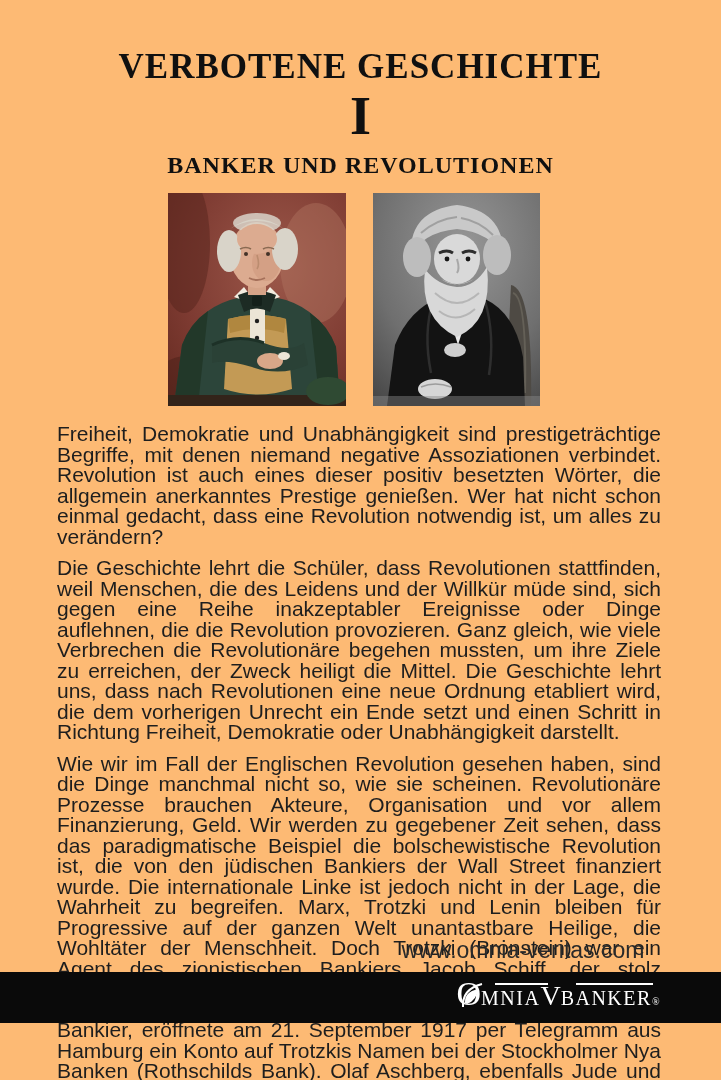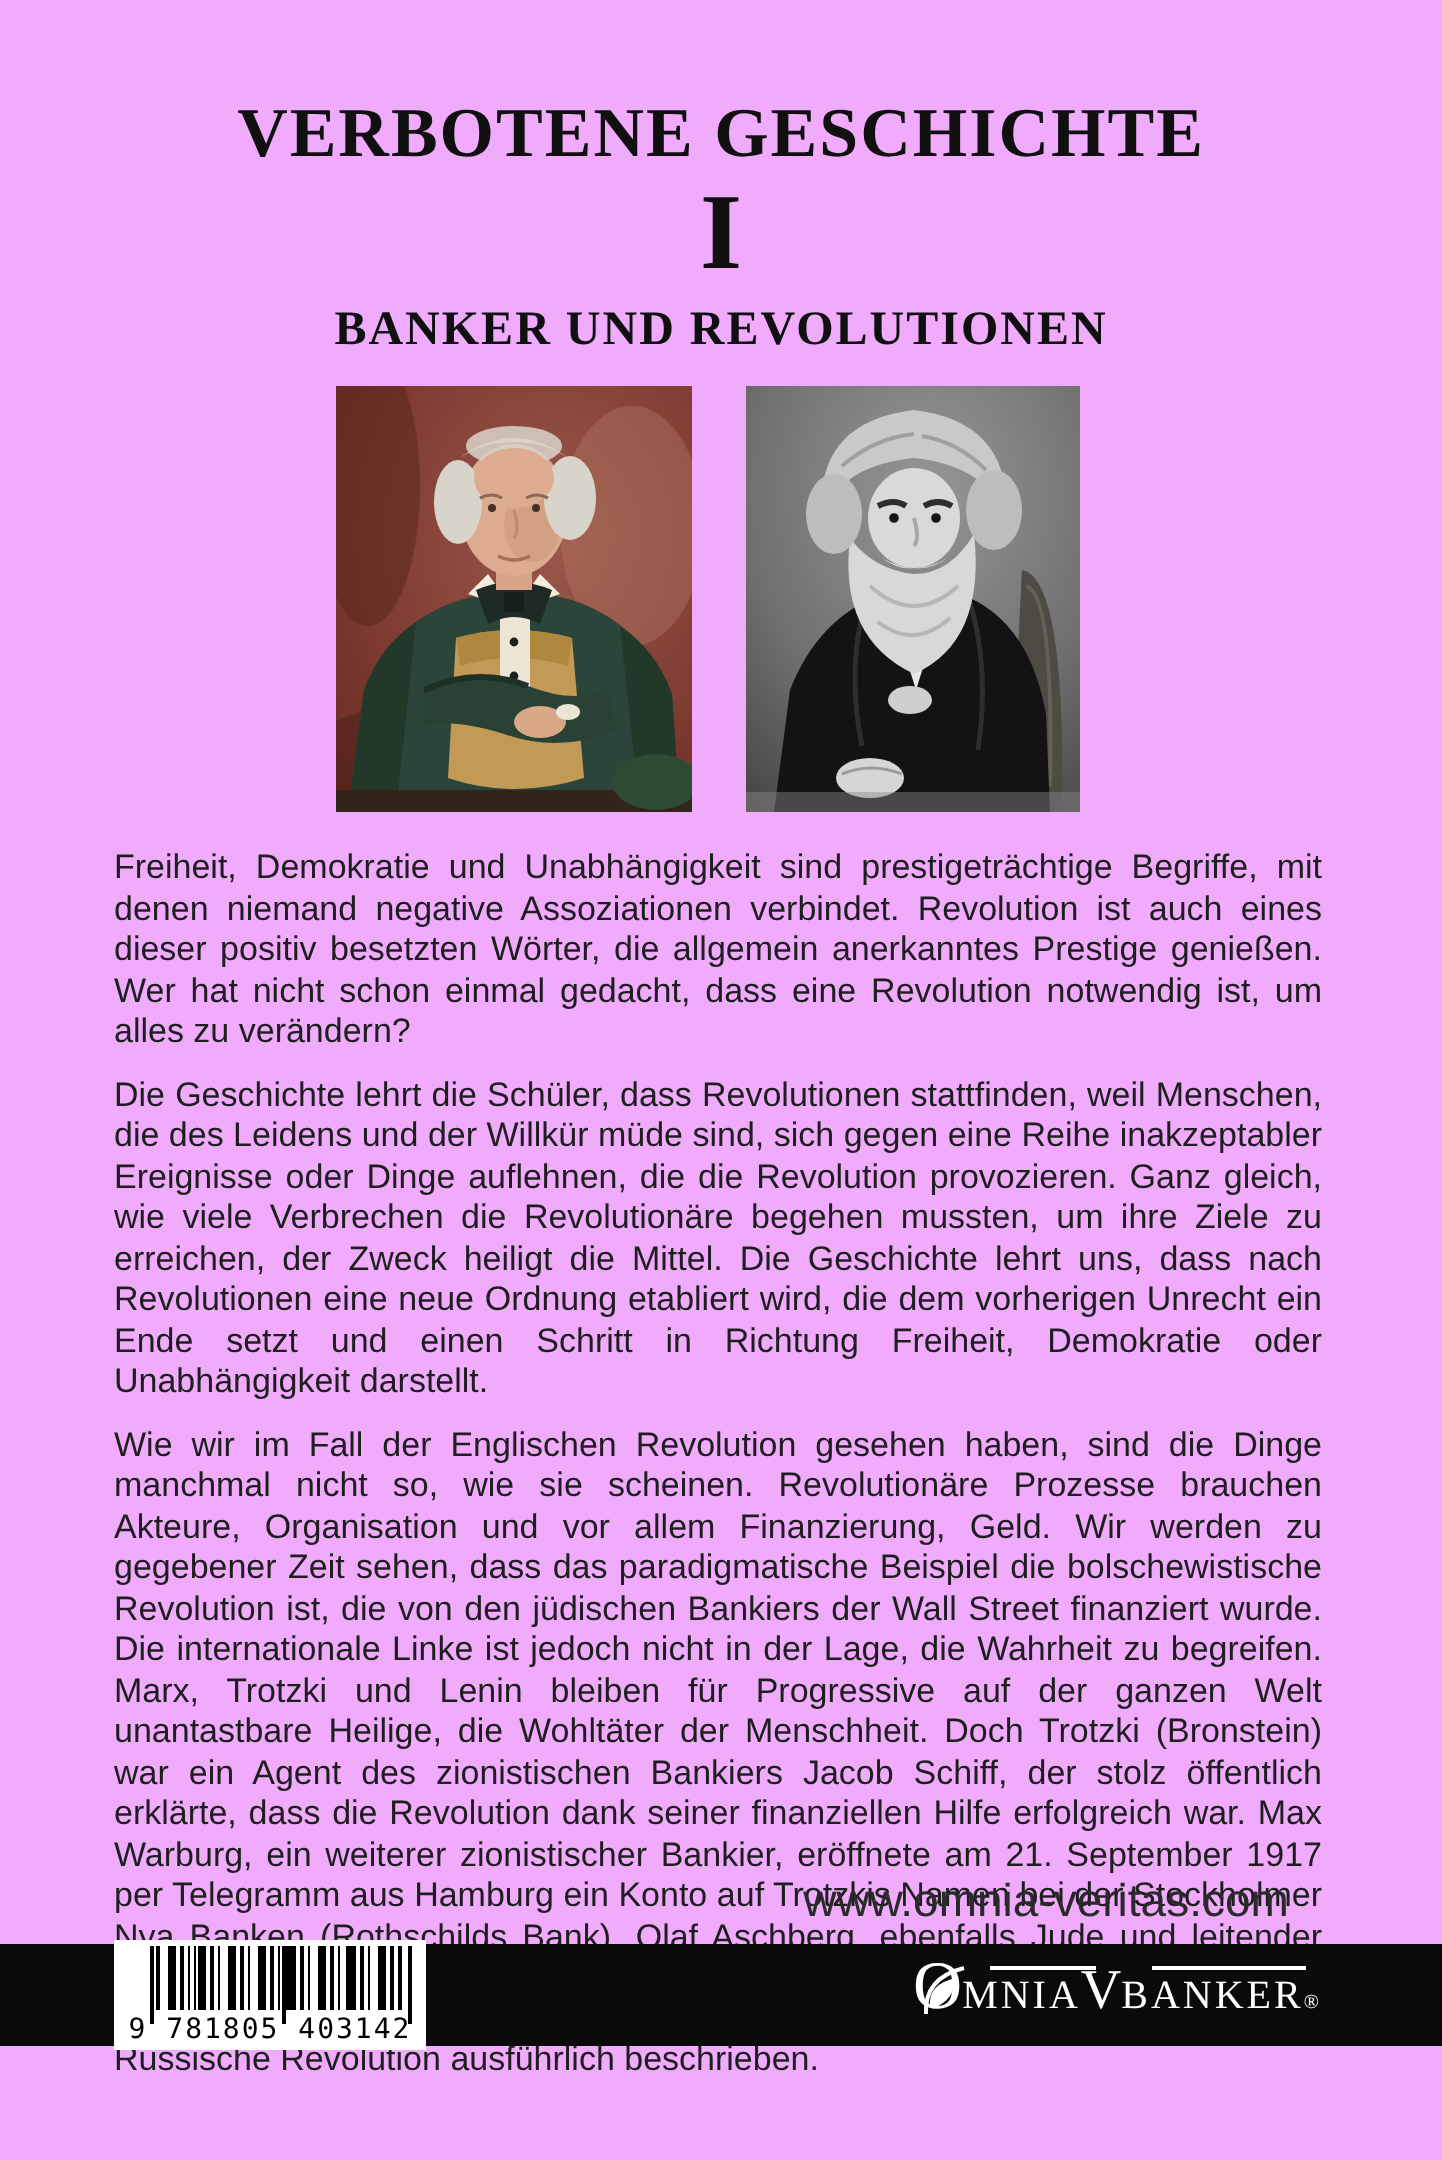--- a/index.html
+++ b/index.html
@@ -1,19 +1,19 @@
 <!DOCTYPE html>
 <html><head>
 <meta charset="utf-8">
 <style>
   html,body{margin:0;padding:0;background:#ffffff;}
   .page{
     position:relative;
     width:721px;height:1080px;
-    background:#f0abfc;
+    background:#fdba74;
     overflow:hidden;
     font-family:"Liberation Sans",sans-serif;
     color:#1e1e1e;
   }
   
   .title-block{
     position:absolute;top:48px;left:0;width:100%;
     text-align:center;color:#101010;
     font-family:"Liberation Serif",serif;
   }
@@ -32,21 +32,21 @@
     display:flex;gap:27px;
   }
   .portrait{margin:0;padding:0;font-size:0;line-height:0;}
   .portrait svg{display:block;}
   
   .text-block{
     position:absolute;top:424px;left:57px;width:604px;
   }
   .text-block p{
     margin:0 0 11px 0;
-    font-size:17px;line-height:20.5px;
+    font-size:21px;line-height:20.5px;
     text-align:justify;
     color:#1e1e1e;
   }
   
   .website{
     position:absolute;top:938px;right:58px;width:280px;
     text-align:center;
     font-size:23px;line-height:1.1;color:#2a2a2a;
   }
   
@@ -222,27 +222,20 @@
   <main class="text-block">
     <p>Freiheit, Demokratie und Unabhängigkeit sind prestigeträchtige Begriffe, mit denen niemand negative Assoziationen verbindet. Revolution ist auch eines dieser positiv besetzten Wörter, die allgemein anerkanntes Prestige genießen. Wer hat nicht schon einmal gedacht, dass eine Revolution notwendig ist, um alles zu verändern?</p>
     <p>Die Geschichte lehrt die Schüler, dass Revolutionen stattfinden, weil Menschen, die des Leidens und der Willkür müde sind, sich gegen eine Reihe inakzeptabler Ereignisse oder Dinge auflehnen, die die Revolution provozieren. Ganz gleich, wie viele Verbrechen die Revolutionäre begehen mussten, um ihre Ziele zu erreichen, der Zweck heiligt die Mittel. Die Geschichte lehrt uns, dass nach Revolutionen eine neue Ordnung etabliert wird, die dem vorherigen Unrecht ein Ende setzt und einen Schritt in Richtung Freiheit, Demokratie oder Unabhängigkeit darstellt.</p>
     <p>Wie wir im Fall der Englischen Revolution gesehen haben, sind die Dinge manchmal nicht so, wie sie scheinen. Revolutionäre Prozesse brauchen Akteure, Organisation und vor allem Finanzierung, Geld. Wir werden zu gegebener Zeit sehen, dass das paradigmatische Beispiel die bolschewistische Revolution ist, die von den jüdischen Bankiers der Wall Street finanziert wurde. Die internationale Linke ist jedoch nicht in der Lage, die Wahrheit zu begreifen. Marx, Trotzki und Lenin bleiben für Progressive auf der ganzen Welt unantastbare Heilige, die Wohltäter der Menschheit. Doch Trotzki (Bronstein) war ein Agent des zionistischen Bankiers Jacob Schiff, der stolz öffentlich erklärte, dass die Revolution dank seiner finanziellen Hilfe erfolgreich war. Max Warburg, ein weiterer zionistischer Bankier, eröffnete am 21. September 1917 per Telegramm aus Hamburg ein Konto auf Trotzkis Namen bei der Stockholmer Nya Banken (Rothschilds Bank). Olaf Aschberg, ebenfalls Jude und leitender Angestellter bei Nya Banken, gründete 1921 die Russische Handelsbank und wurde so zum Chef der sowjetischen Finanzen. All dies wird im Kapitel über die Russische Revolution ausführlich beschrieben.</p>
   </main>
 
   <div class="website">www.omnia-veritas.com</div>
 
   <footer class="bottom-bar">
 
-    <div class="barcode-box">
-      <div class="barcode-bars"></div>
-      <div class="guard g1"></div>
-      <div class="guard g2"></div>
-      <div class="guard g3"></div>
-      <div class="barcode-digits">9 781805 403142</div>
-    </div>
 
     <div class="logo">
       <span class="lg-o-wrap">
         <span class="lg-o">O</span>
         <svg class="o-leaf" width="28" height="30" viewBox="0 0 28 30">
           <path d="M7,22 Q6,11 20,8 Q19,19 9,23 Z" fill="#ffffff"></path>
           <path d="M5,26 Q4,8 24,3" stroke="#ffffff" stroke-width="2" fill="none"></path>
         </svg>
       </span><span class="lg-sm">MNIA</span><span class="lg-v">V</span><span class="lg-sm">BANKER</span><span class="lg-reg">®</span>
       <div class="ovl ovl-mnia"></div>

